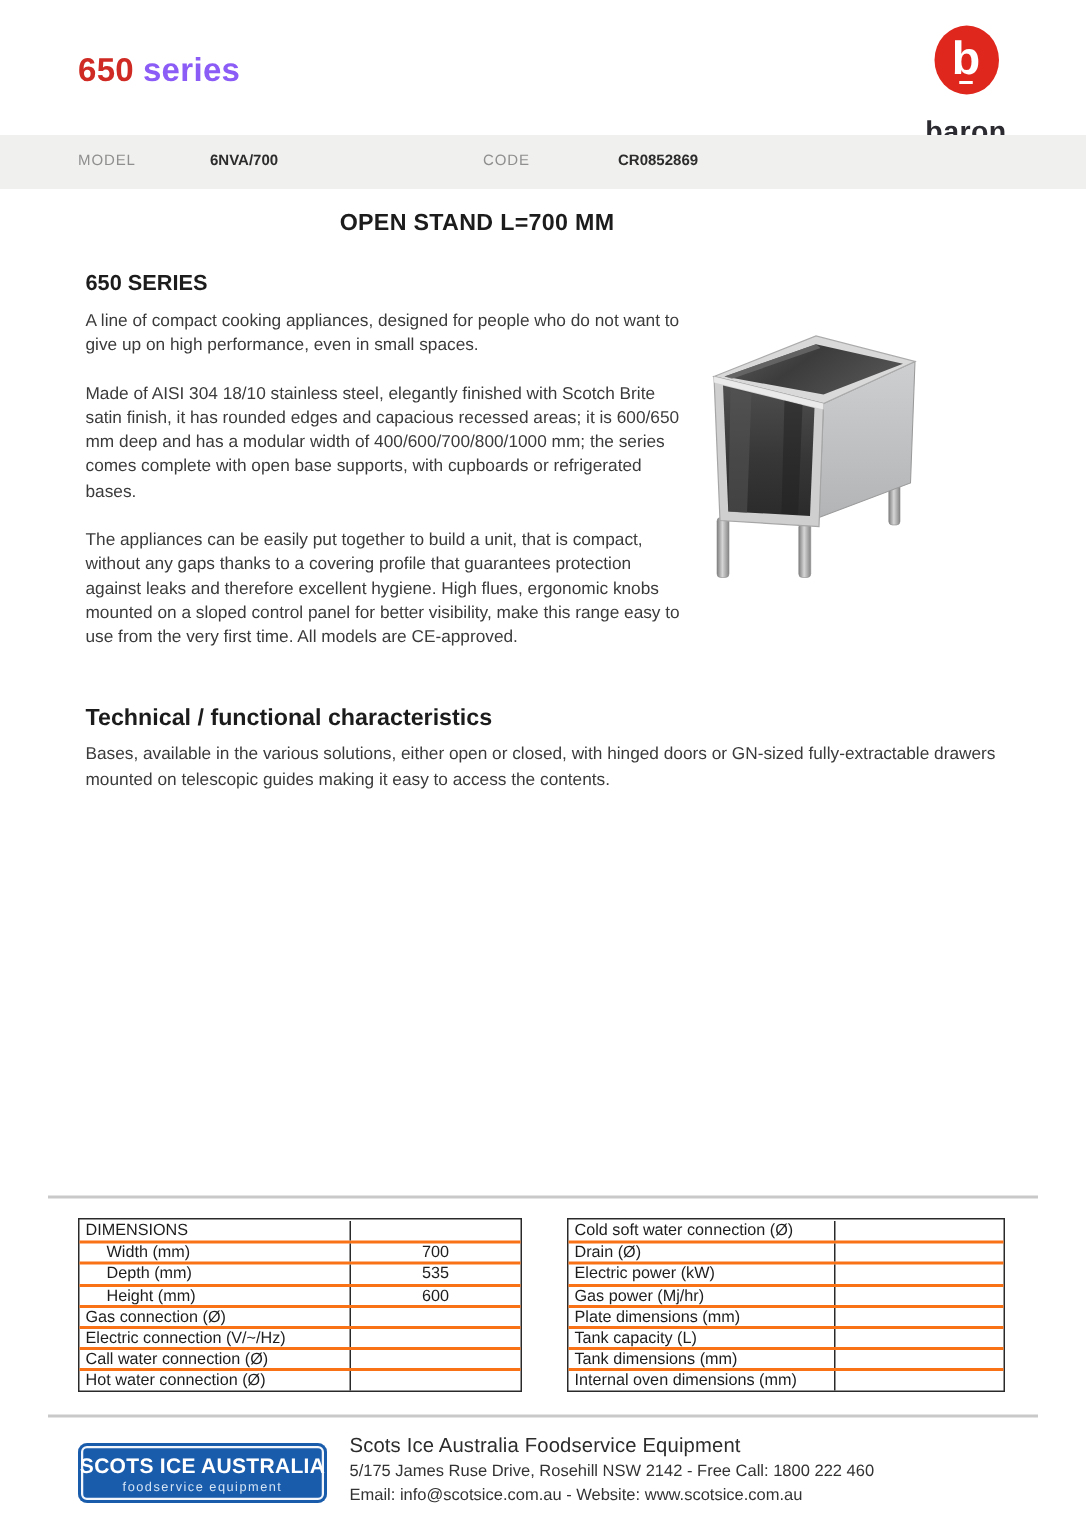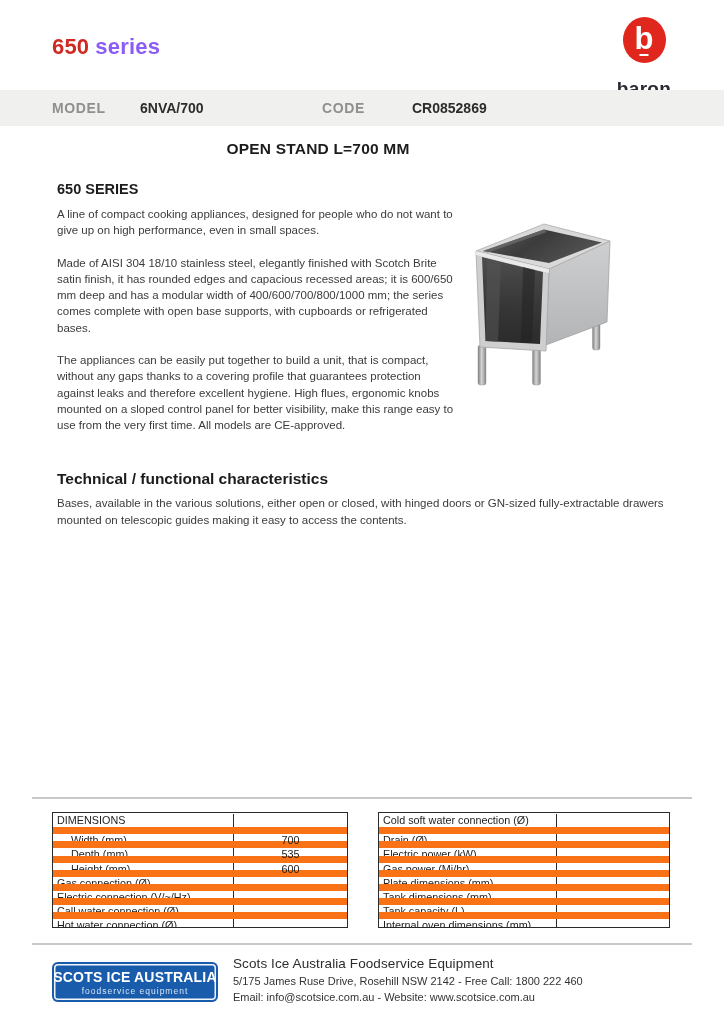--- a/index.html
+++ b/index.html
@@ -18,21 +18,21 @@
   .brand { position:absolute; left:616px; top:17px; width:56px; text-align:center; }
   .brand-circle { position:relative; width:43px; height:46px; border-radius:50%; background:#e0271e; margin:0 auto; }
   .brand-letter { position:absolute; top:2px; left:0; width:100%; text-align:center;
     font-size:31px; font-weight:bold; color:#ffffff; line-height:40px; }
   .brand-dash { position:absolute; bottom:7px; left:50%; transform:translateX(-50%);
     width:9px; height:2.5px; background:#ffffff; }
   .brand-name { font-size:19px; font-weight:600; color:#2b2b31; margin-top:15px; letter-spacing:0.3px; }
 
   
   .model-bar { position:absolute; top:90px; left:0; width:724px; height:36px; background:#f0f0ee; }
-  .model-bar span { position:absolute; top:0; line-height:36px; font-size:14px;font-weight:bold; }
+  .model-bar span { position:absolute; top:0; line-height:36px; font-size:10px; }
   .mb-label { color:#8f8f8f; letter-spacing:0.6px; }
   .mb-value { color:#2c2c2c; font-weight:600; }
   .mb-model-label { left:52px; }
   .mb-model-value { left:140px; }
   .mb-code-label  { left:322px; }
   .mb-code-value  { left:412px; }
 
   
   .doc-title { position:absolute; top:140px; left:0; width:636px; text-align:center;
     font-size:15.5px; font-weight:bold; color:#1c1c1c; letter-spacing:0.2px; }
@@ -52,21 +52,21 @@
 
   
   .rule { position:absolute; left:32px; width:660px; height:2px; background:#c9c9c9; }
   .rule-1 { top:797px; }
   .rule-2 { top:943px; }
 
   
   .spec-table { position:absolute; top:812px; border:1.2px solid #2a2a2a; background:#fff; }
   .spec-table.left  { left:52px;  width:296px; }
   .spec-table.right { left:378px; width:292px; }
-  .trow { display:flex; height:14.2px; border-top:7px solid #f97316; }
+  .trow { display:flex; height:14.2px; border-top:2px solid #f97316; }
   .trow:first-child { border-top:none;align-items:flex-end; }
   .tlbl { flex:0 0 61.5%; border-right:1px solid #2a2a2a; padding:0 4px;
     font-size:10.8px; line-height:13.5px; color:#1d1d1d; white-space:nowrap; overflow:hidden; }
   .tlbl.indent { padding-left:18px; }
   .tval { flex:1; text-align:center; font-size:10.8px; line-height:13.5px; color:#1d1d1d; }
 
   
   .footer-logo { position:absolute; left:52px; top:962px; width:166px; height:40px;
     background:#1a5cac; border-radius:6px; text-align:center;
     box-shadow: inset 0 0 0 2px #1a5cac, inset 0 0 0 3.5px rgba(255,255,255,0.95); }
@@ -211,25 +211,25 @@
       </div>
       <div class="trow">
         <div class="tlbl">Gas power (Mj/hr)</div>
         <div class="tval"></div>
       </div>
       <div class="trow">
         <div class="tlbl">Plate dimensions (mm)</div>
         <div class="tval"></div>
       </div>
       <div class="trow">
+        <div class="tlbl">Tank capacity (L)</div>
+        <div class="tval"></div>
+      </div>
+      <div class="trow">
         <div class="tlbl">Tank dimensions (mm)</div>
-        <div class="tval"></div>
-      </div>
-      <div class="trow">
-        <div class="tlbl">Tank capacity (L)</div>
         <div class="tval"></div>
       </div>
       <div class="trow">
         <div class="tlbl">Internal oven dimensions (mm)</div>
         <div class="tval"></div>
       </div>
     </div>
 
   <div class="rule rule-2"></div>
 

